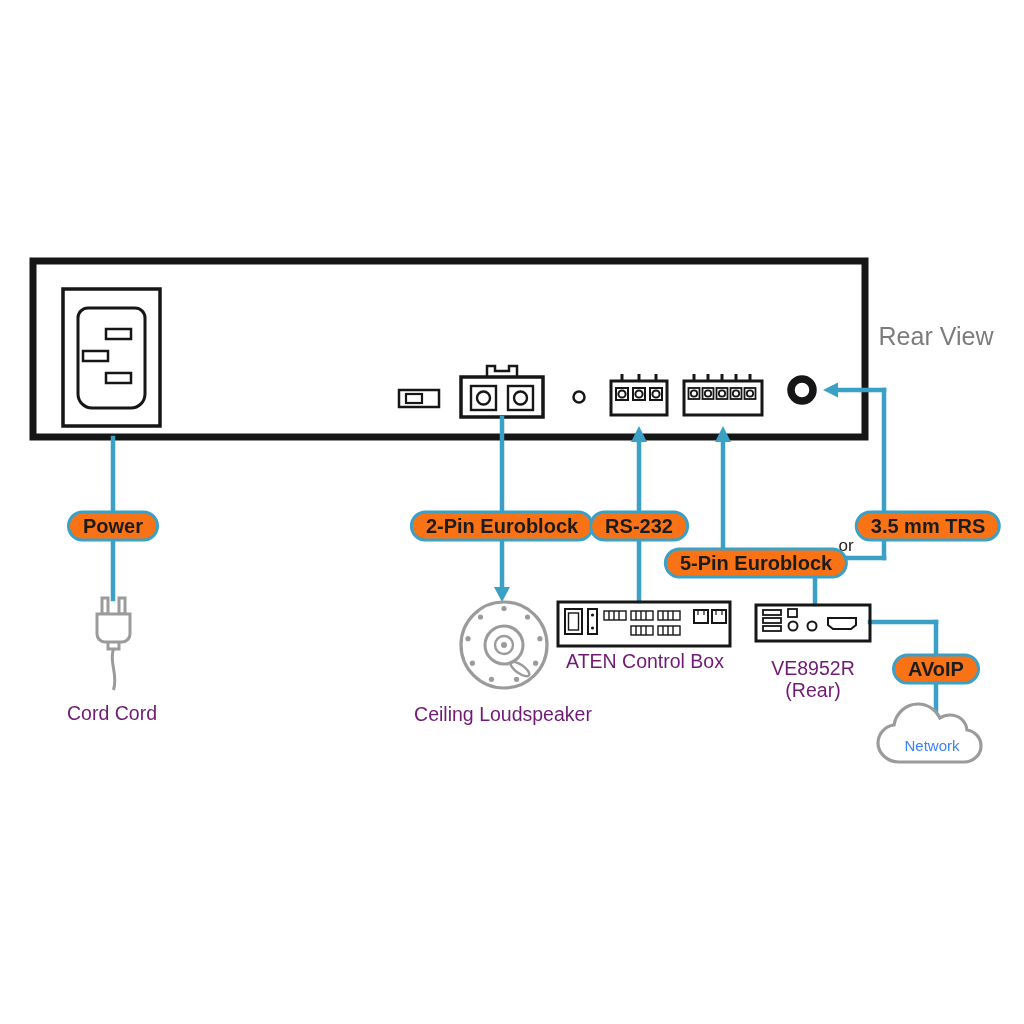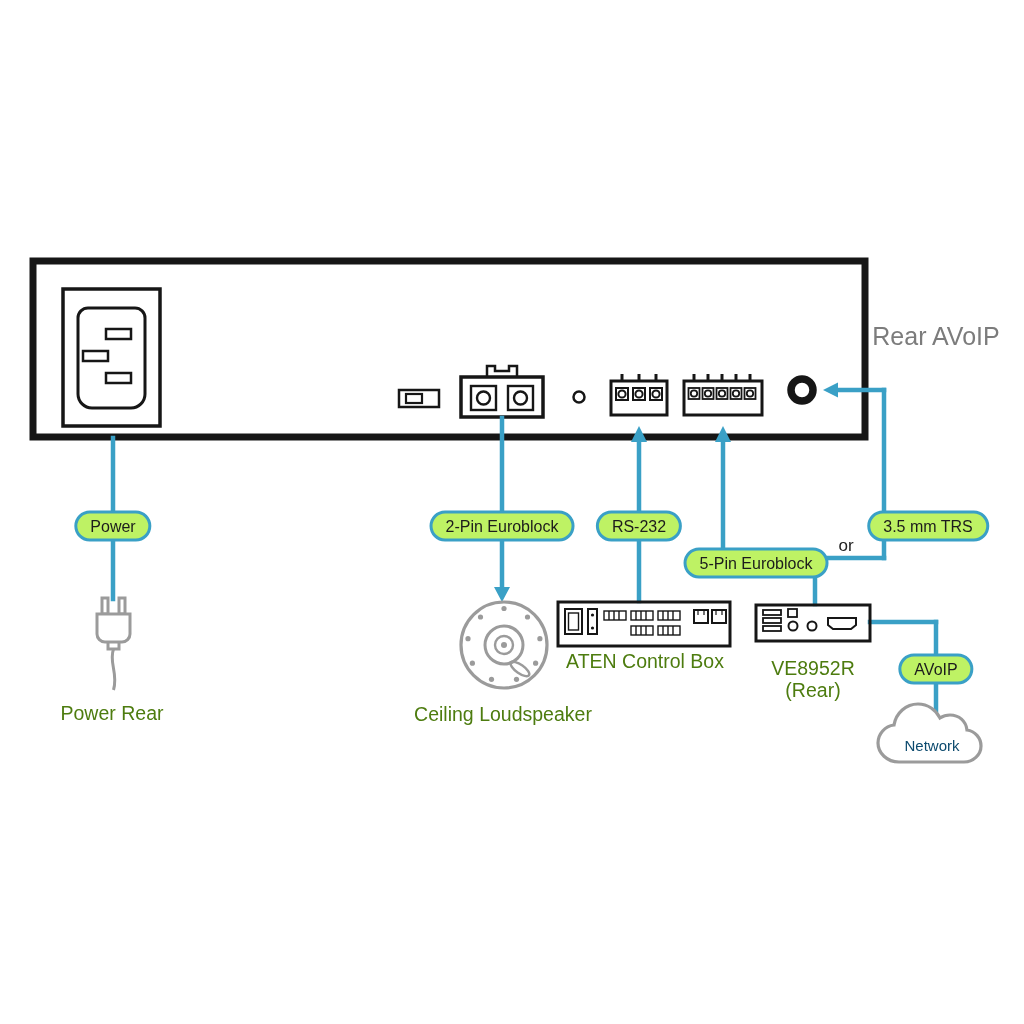--- a/index.html
+++ b/index.html
@@ -5,41 +5,41 @@
   html,body { margin:0; padding:0; background:#ffffff; }
   .canvas {
     position:relative; width:1024px; height:1024px; background:#ffffff;
     font-family:"Liberation Sans", sans-serif; overflow:hidden;
   }
   .layer { position:absolute; left:0; top:0; }
   .accent-stroke { stroke: var(--accent,#3aa0c6); }
   .accent-fill   { fill: var(--accent,#3aa0c6); }
   .pill {
     position:absolute; transform:translate(-50%,-50%);
-    background:#bef264; border:3.5px solid var(--accent,#3aa0c6);
+    background:#f97316; border:3.5px solid var(--accent,#3aa0c6);
     border-radius:17px; height:31px; box-sizing:border-box;
     display:flex; align-items:center; justify-content:center;
     padding:0 13px; white-space:nowrap;
-    font-size:16px; font-weight:normal; color:#1c1c1c;
+    font-size:20px; font-weight:bold; color:#1c1c1c;
   }
   .dev-label {
     position:absolute; transform:translate(-50%,-50%);
-    font-size:19.5px; color:#4d7c0f; white-space:nowrap;
+    font-size:19.5px; color:#701a75; white-space:nowrap;
   }
   .or-text {
     position:absolute; transform:translate(-50%,-50%);
     font-size:17px; color:#222222; white-space:nowrap;
   }
   .rear-view {
     position:absolute; transform:translate(-50%,-50%);
     font-size:25px; color:#7c7c7c; white-space:nowrap;
   }
   .network-text {
     position:absolute; transform:translate(-50%,-50%);
-    font-size:15px; color:#0c4a6e; white-space:nowrap;
+    font-size:15px; color:#3b82f6; white-space:nowrap;
   }
 </style>
 </head>
 <body>
 
 <div class="canvas">
 
   <svg class="layer" width="1024" height="1024" viewBox="0 0 1024 1024">
 
     <g>
@@ -198,30 +198,30 @@
       <circle cx="793" cy="626" r="4.5" stroke-width="2"></circle>
       <circle cx="812" cy="626" r="4.5" stroke-width="2"></circle>
       <path d="M 828 618 h 28 v 7 l -5 4 h -18 l -5 -4 z" stroke-width="2"></path>
     </g>
 
     <g stroke="#9b9b9b" fill="#ffffff" stroke-width="3.2">
       <path d="M 899 762 c -12 0 -21 -9 -21 -19 c 0 -9 7 -17 16 -18 c 2 -12 12 -21 24 -21 c 10 0 18 6 22 14 c 3 -2 6 -3 10 -3 c 9 0 16 6 17 15 c 8 1 14 8 14 16 c 0 9 -8 16 -17 16 z"></path>
     </g>
   </svg>
 
-  <div class="rear-view" style="left:936px; top:336px;">Rear AVoIP</div>
+  <div class="rear-view" style="left:936px; top:336px;">Rear View</div>
 
   <div class="pill" style="left:113px; top:526px;">Power</div>
   <div class="pill" style="left:502px; top:526px;">2-Pin Euroblock</div>
   <div class="pill" style="left:639px; top:526px;">RS-232</div>
   <div class="pill" style="left:756px; top:526px;margin-top:37px;">5-Pin Euroblock</div>
   <div class="or-text" style="left:846px; top:526px;margin-top:20px;">or</div>
   <div class="pill" style="left:928px; top:526px;">3.5 mm TRS</div>
   <div class="pill" style="left:936px; top:669px;">AVoIP</div>
 
-  <div class="dev-label" style="left:112px; top:713px;">Power Rear</div>
+  <div class="dev-label" style="left:112px; top:713px;">Cord Cord</div>
   <div class="dev-label" style="left:503px; top:714px;text-align:right;">Ceiling Loudspeaker</div>
   <div class="dev-label" style="left:645px; top:661px;">ATEN Control Box</div>
   <div class="dev-label" style="left:813px; top:668px;">VE8952R</div>
   <div class="dev-label" style="left:813px; top:690px;">(Rear)</div>
   <div class="network-text" style="left:932px; top:745px;">Network</div>
 
 </div>
 
 </body></html>

